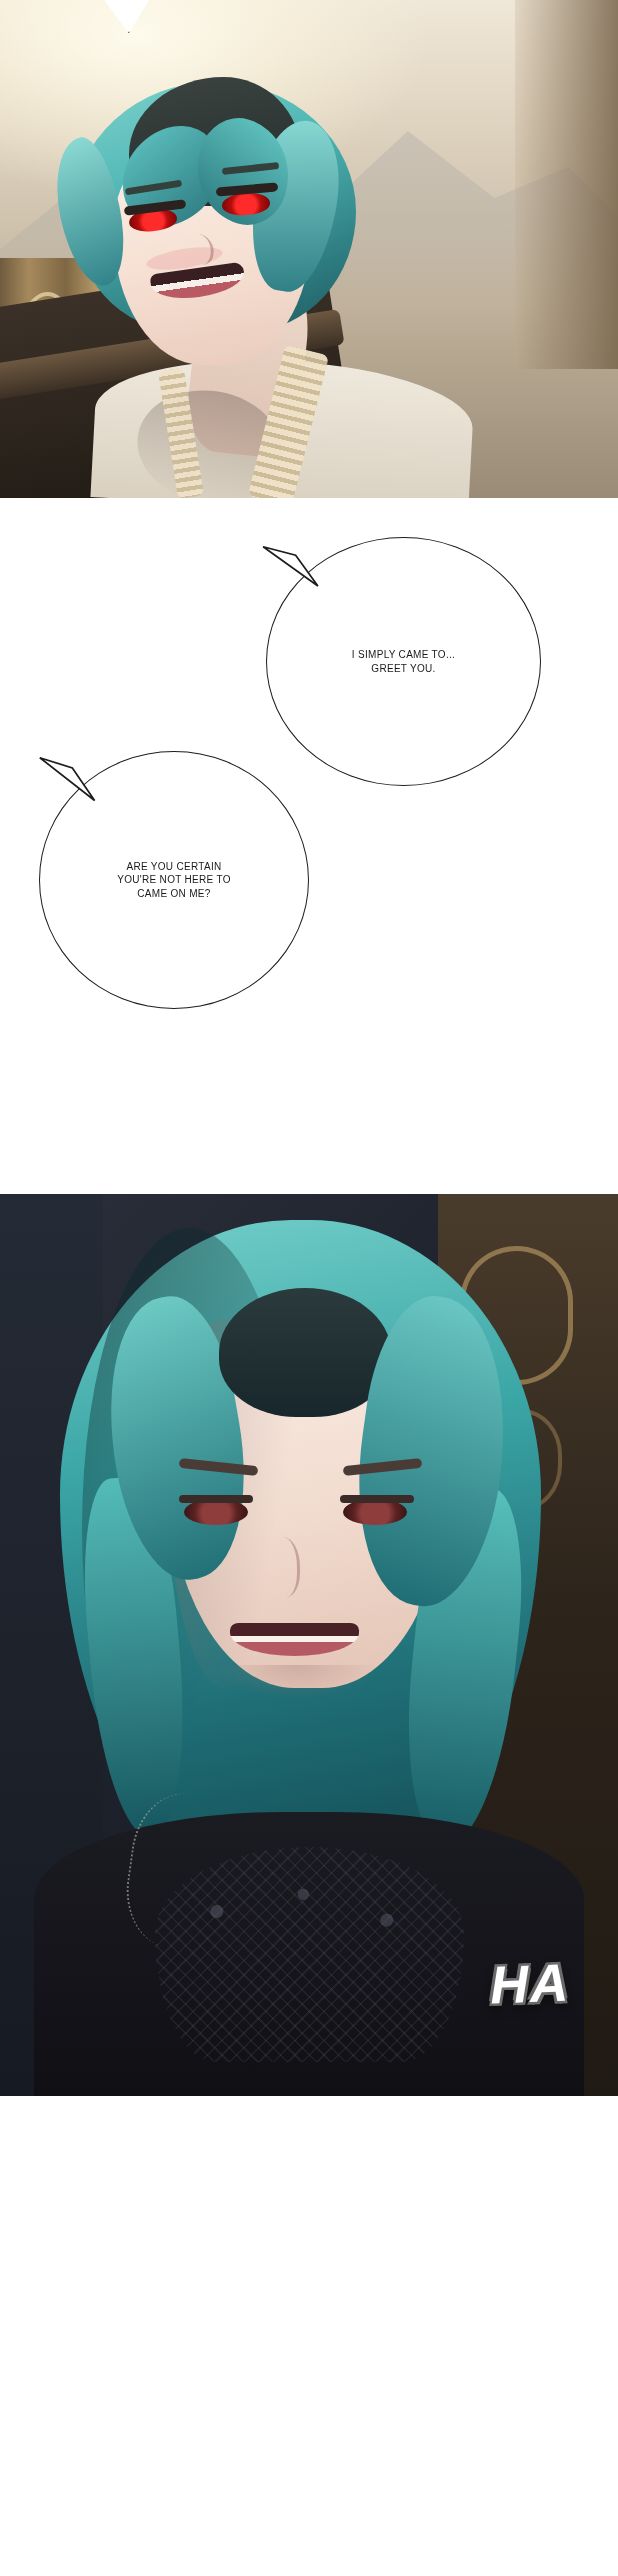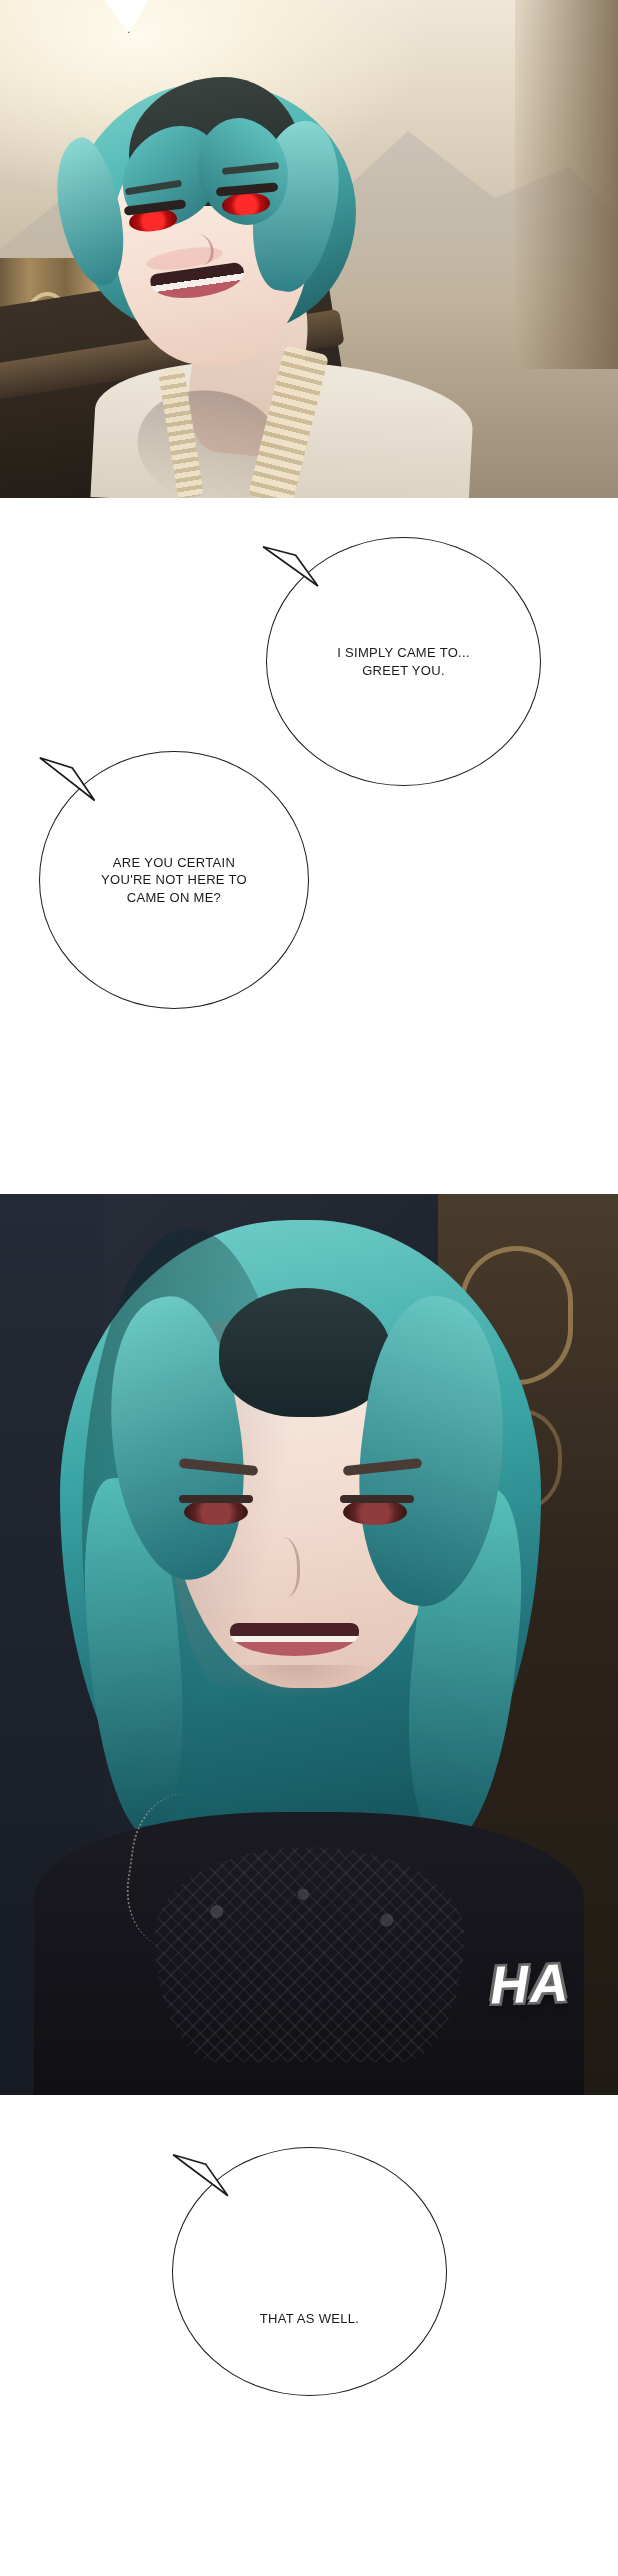--- a/index.html
+++ b/index.html
@@ -266,21 +266,21 @@
     background: #ffffff;
     border-radius: 50%;
     display: flex;
     align-items: center;
     justify-content: center;
     box-sizing: border-box;
   }
   .bubble .btext {
     text-align: center;
     font-family: "Liberation Sans", sans-serif;
-    font-size: 13px;
+    font-size: 10px;
     line-height: 1.32;
     letter-spacing: 0.3px;
     color: #1a1a1a;
     white-space: pre-line;
     padding: 0 22px;
   }
 
   
   #panel-mid {
     top: 1194px;
@@ -554,23 +554,15 @@
     <div class="mouth2"></div>
     <div class="chin-shadow"></div>
 
     <div class="dress"></div>
     <div class="lace-collar"></div>
     <div class="necklace"></div>
 
     <div class="sfx">HA</div>
   </div>
 
-  <div class="panel white-gap" id="panel-bottom">
-    <div class="bubble" style="left:172px; top:52px; width:275px; height:249px;">
-      <div class="btext" style="padding-top:94px;">THAT AS WELL.</div>
-    </div>
-    <svg style="position:absolute;left:168px;top:58px;" width="77" height="77" viewBox="0 0 90 90">
-      <path d="M70,50 L6,2 L44,13 Z" fill="#ffffff" stroke="#1d1d1d" stroke-width="2"></path>
-    </svg>
-  </div>
 
 </div>
 
 
 </body></html>

